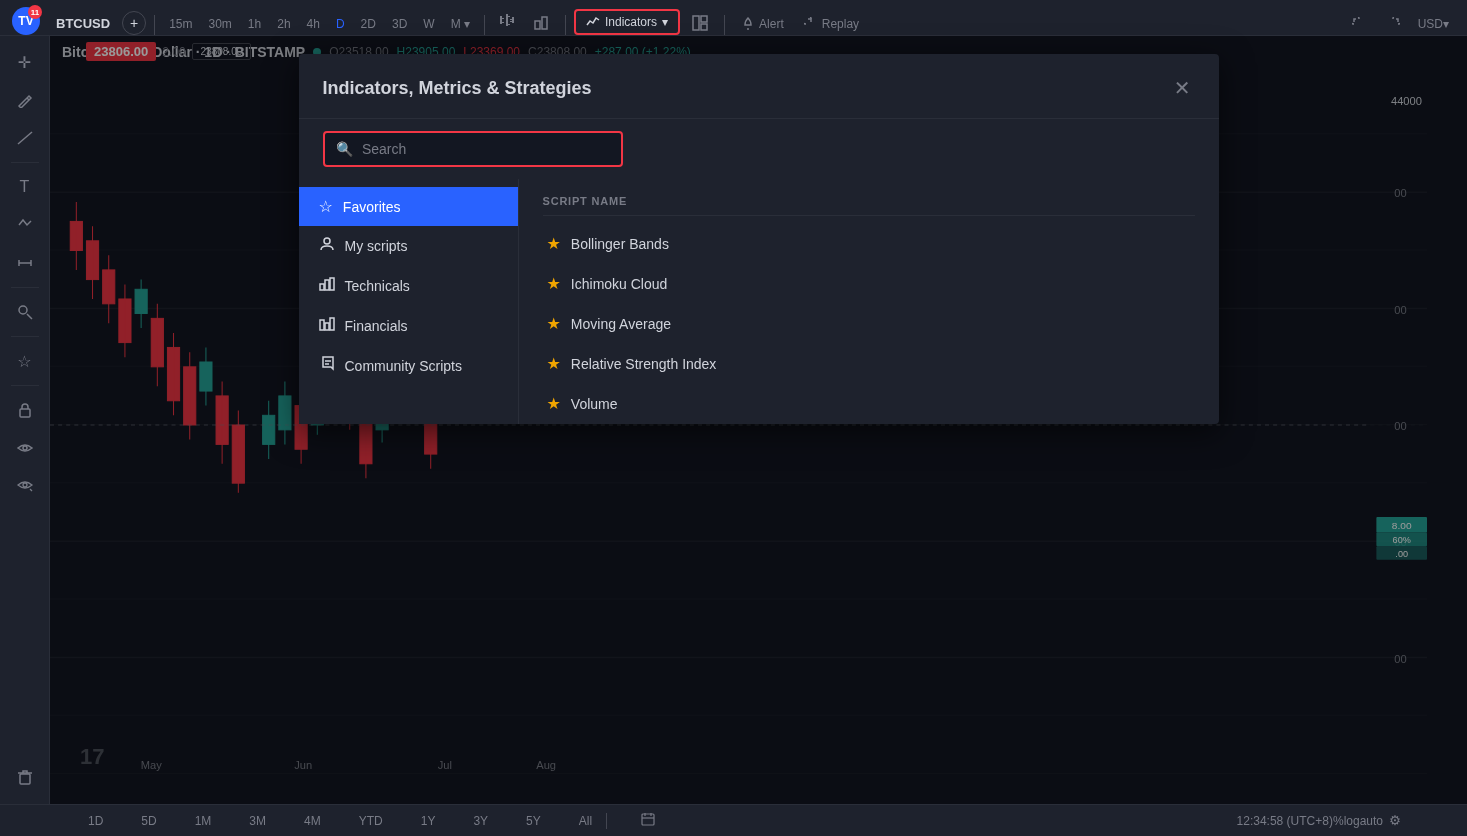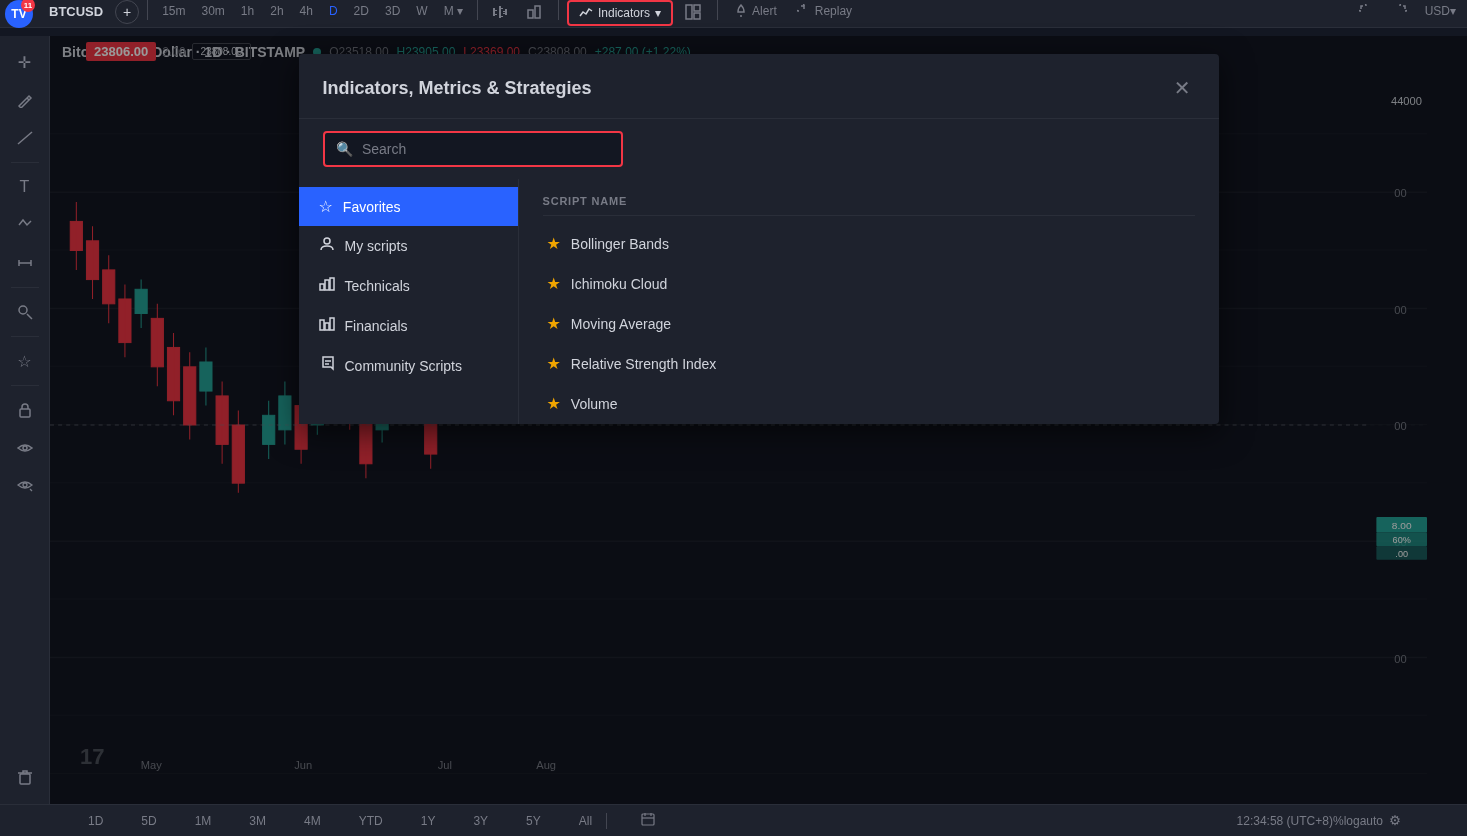--- a/index.html
+++ b/index.html
@@ -8,26 +8,26 @@
       height: 836px;
       background: #131722;
       font-family: -apple-system, BlinkMacSystemFont, 'Trebuchet MS', sans-serif;
       overflow: hidden;
       position: relative;
       color: #d1d4dc;
     }
 
     
     .top-toolbar {
-      height: 28px;
+      height: 36px;
       background: #1e222d;
       border-bottom: 1px solid #2a2e39;
       display: flex;
-      align-items: flex-start;
-      padding: 0 5px;
+      align-items: flex-end;
+      padding: 0 12px;
       gap: 4px;
       position: relative;
       z-index: 10;
     }
     .toolbar-logo {
       width: 28px; height: 28px;
       background: #2962ff;
       border-radius: 50%;
       display: flex; align-items: center; justify-content: center;
       color: white; font-weight: bold; font-size: 12px;

